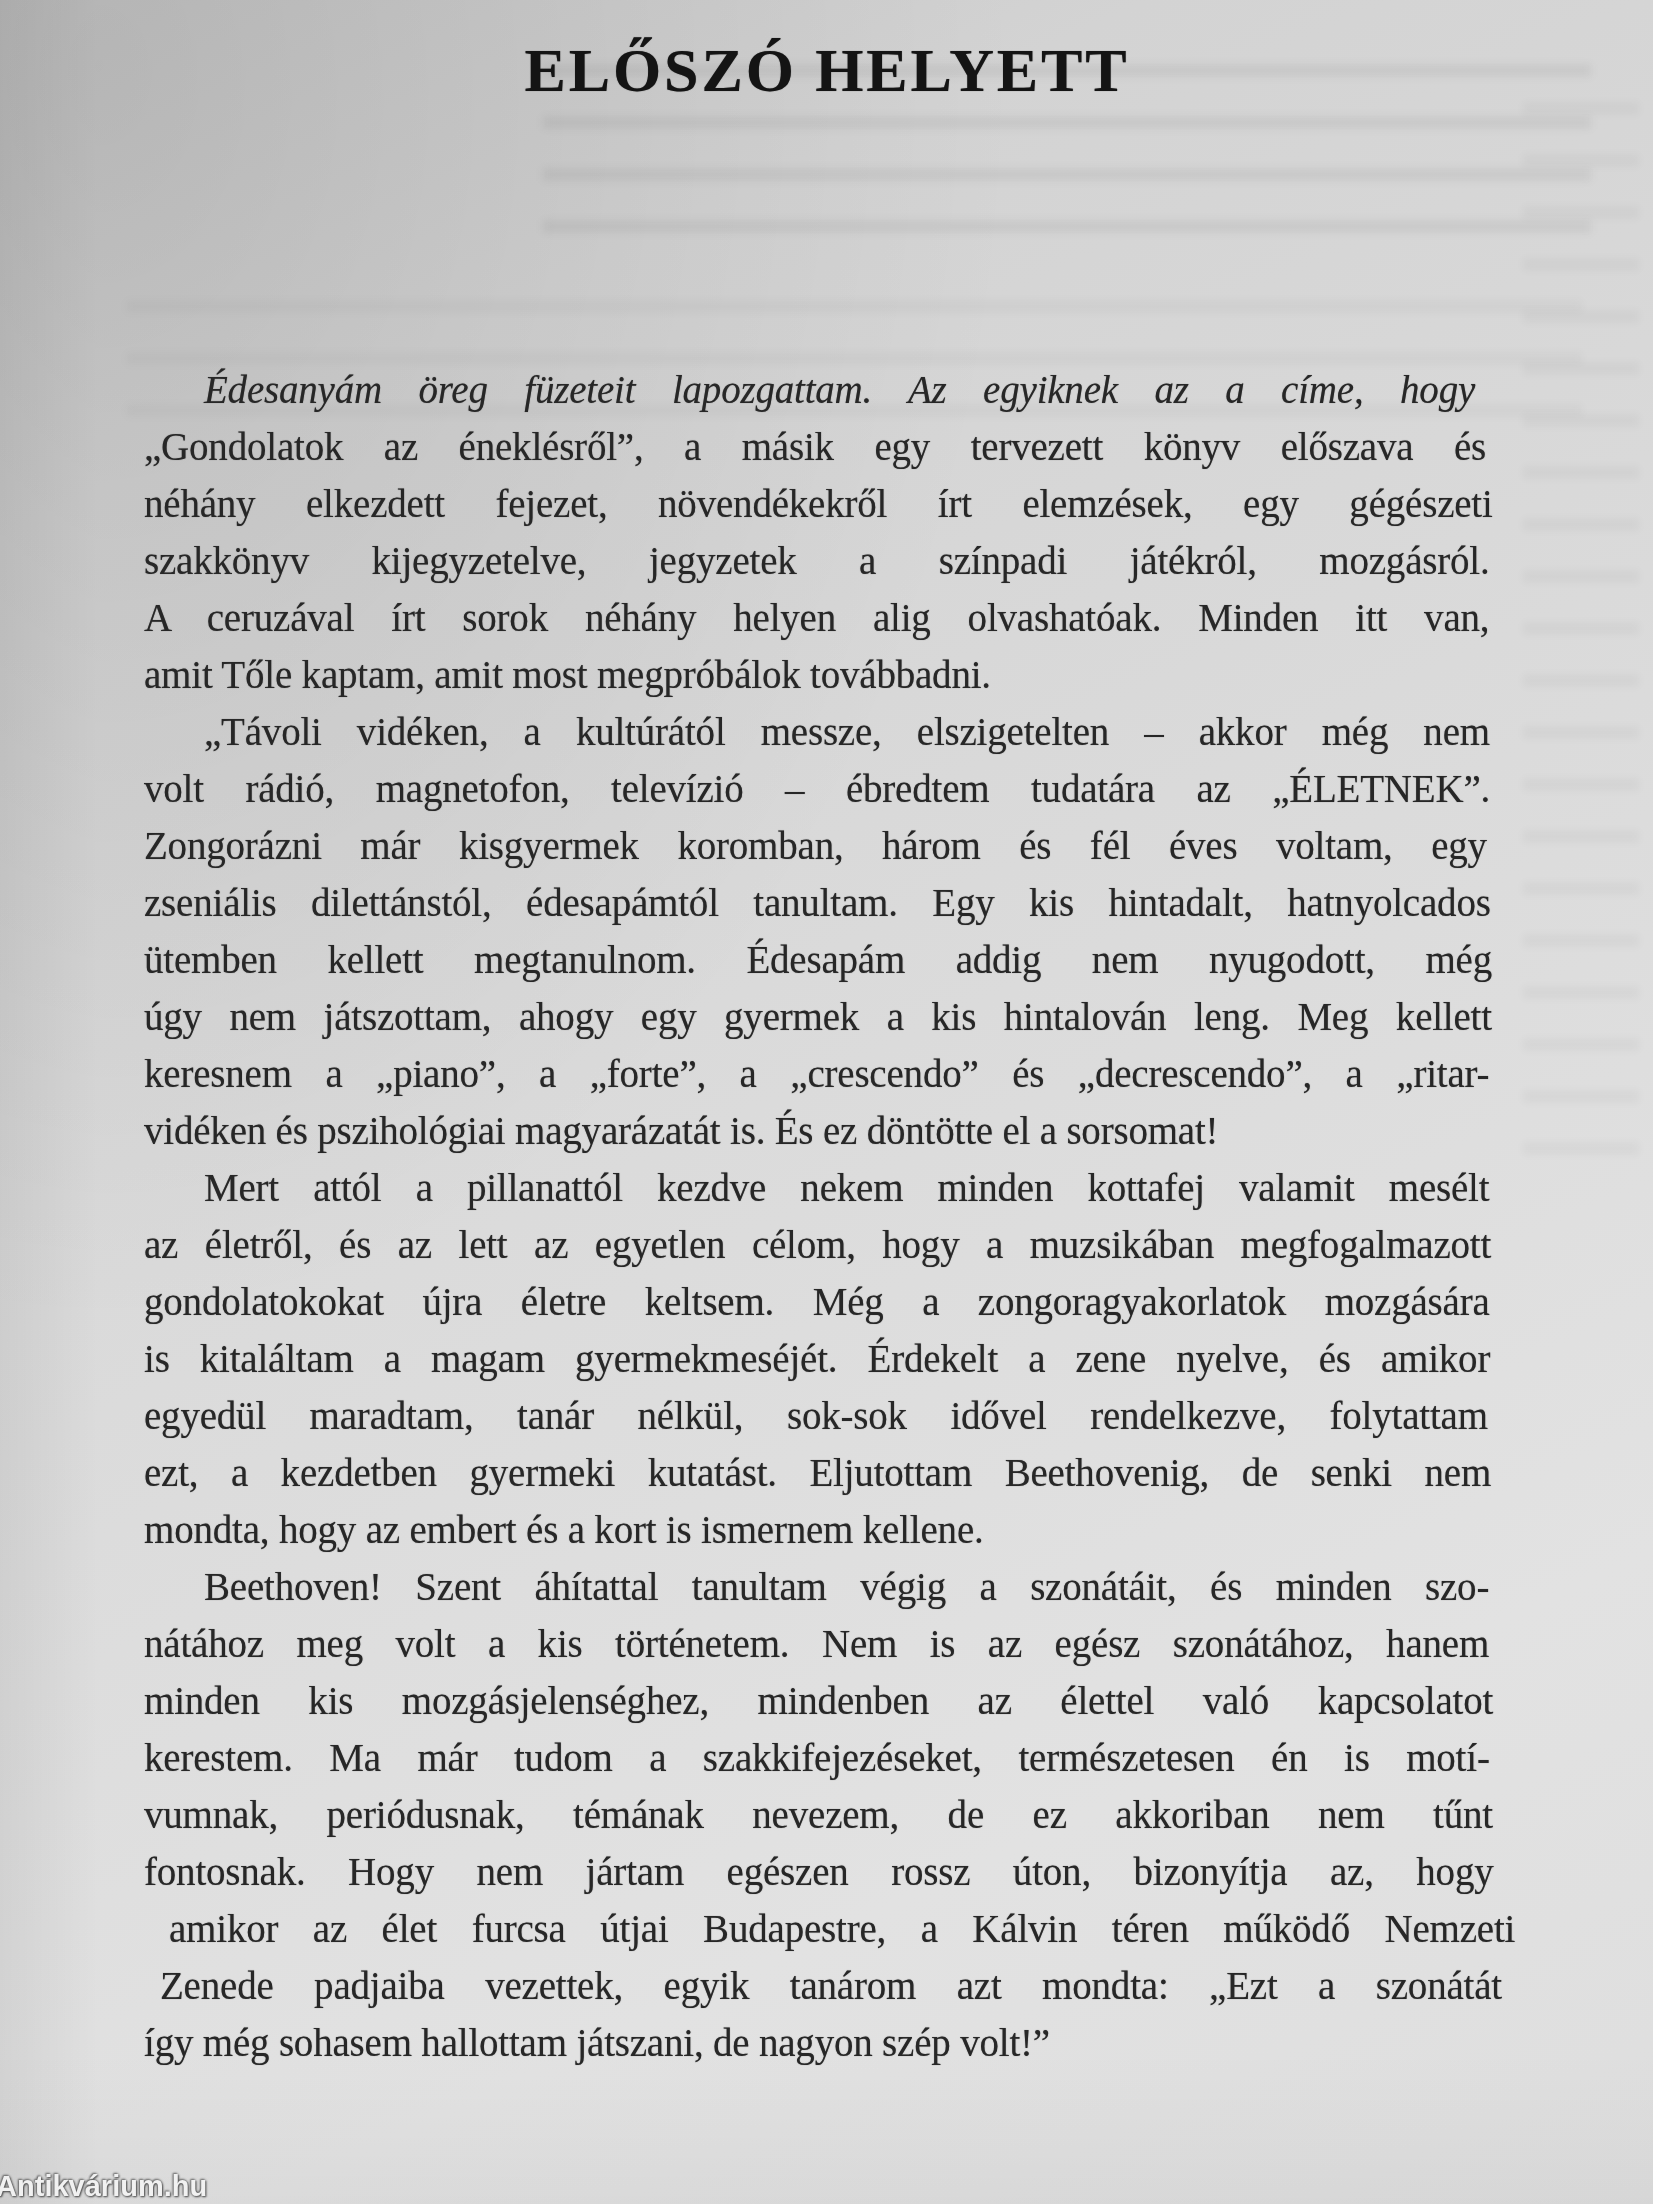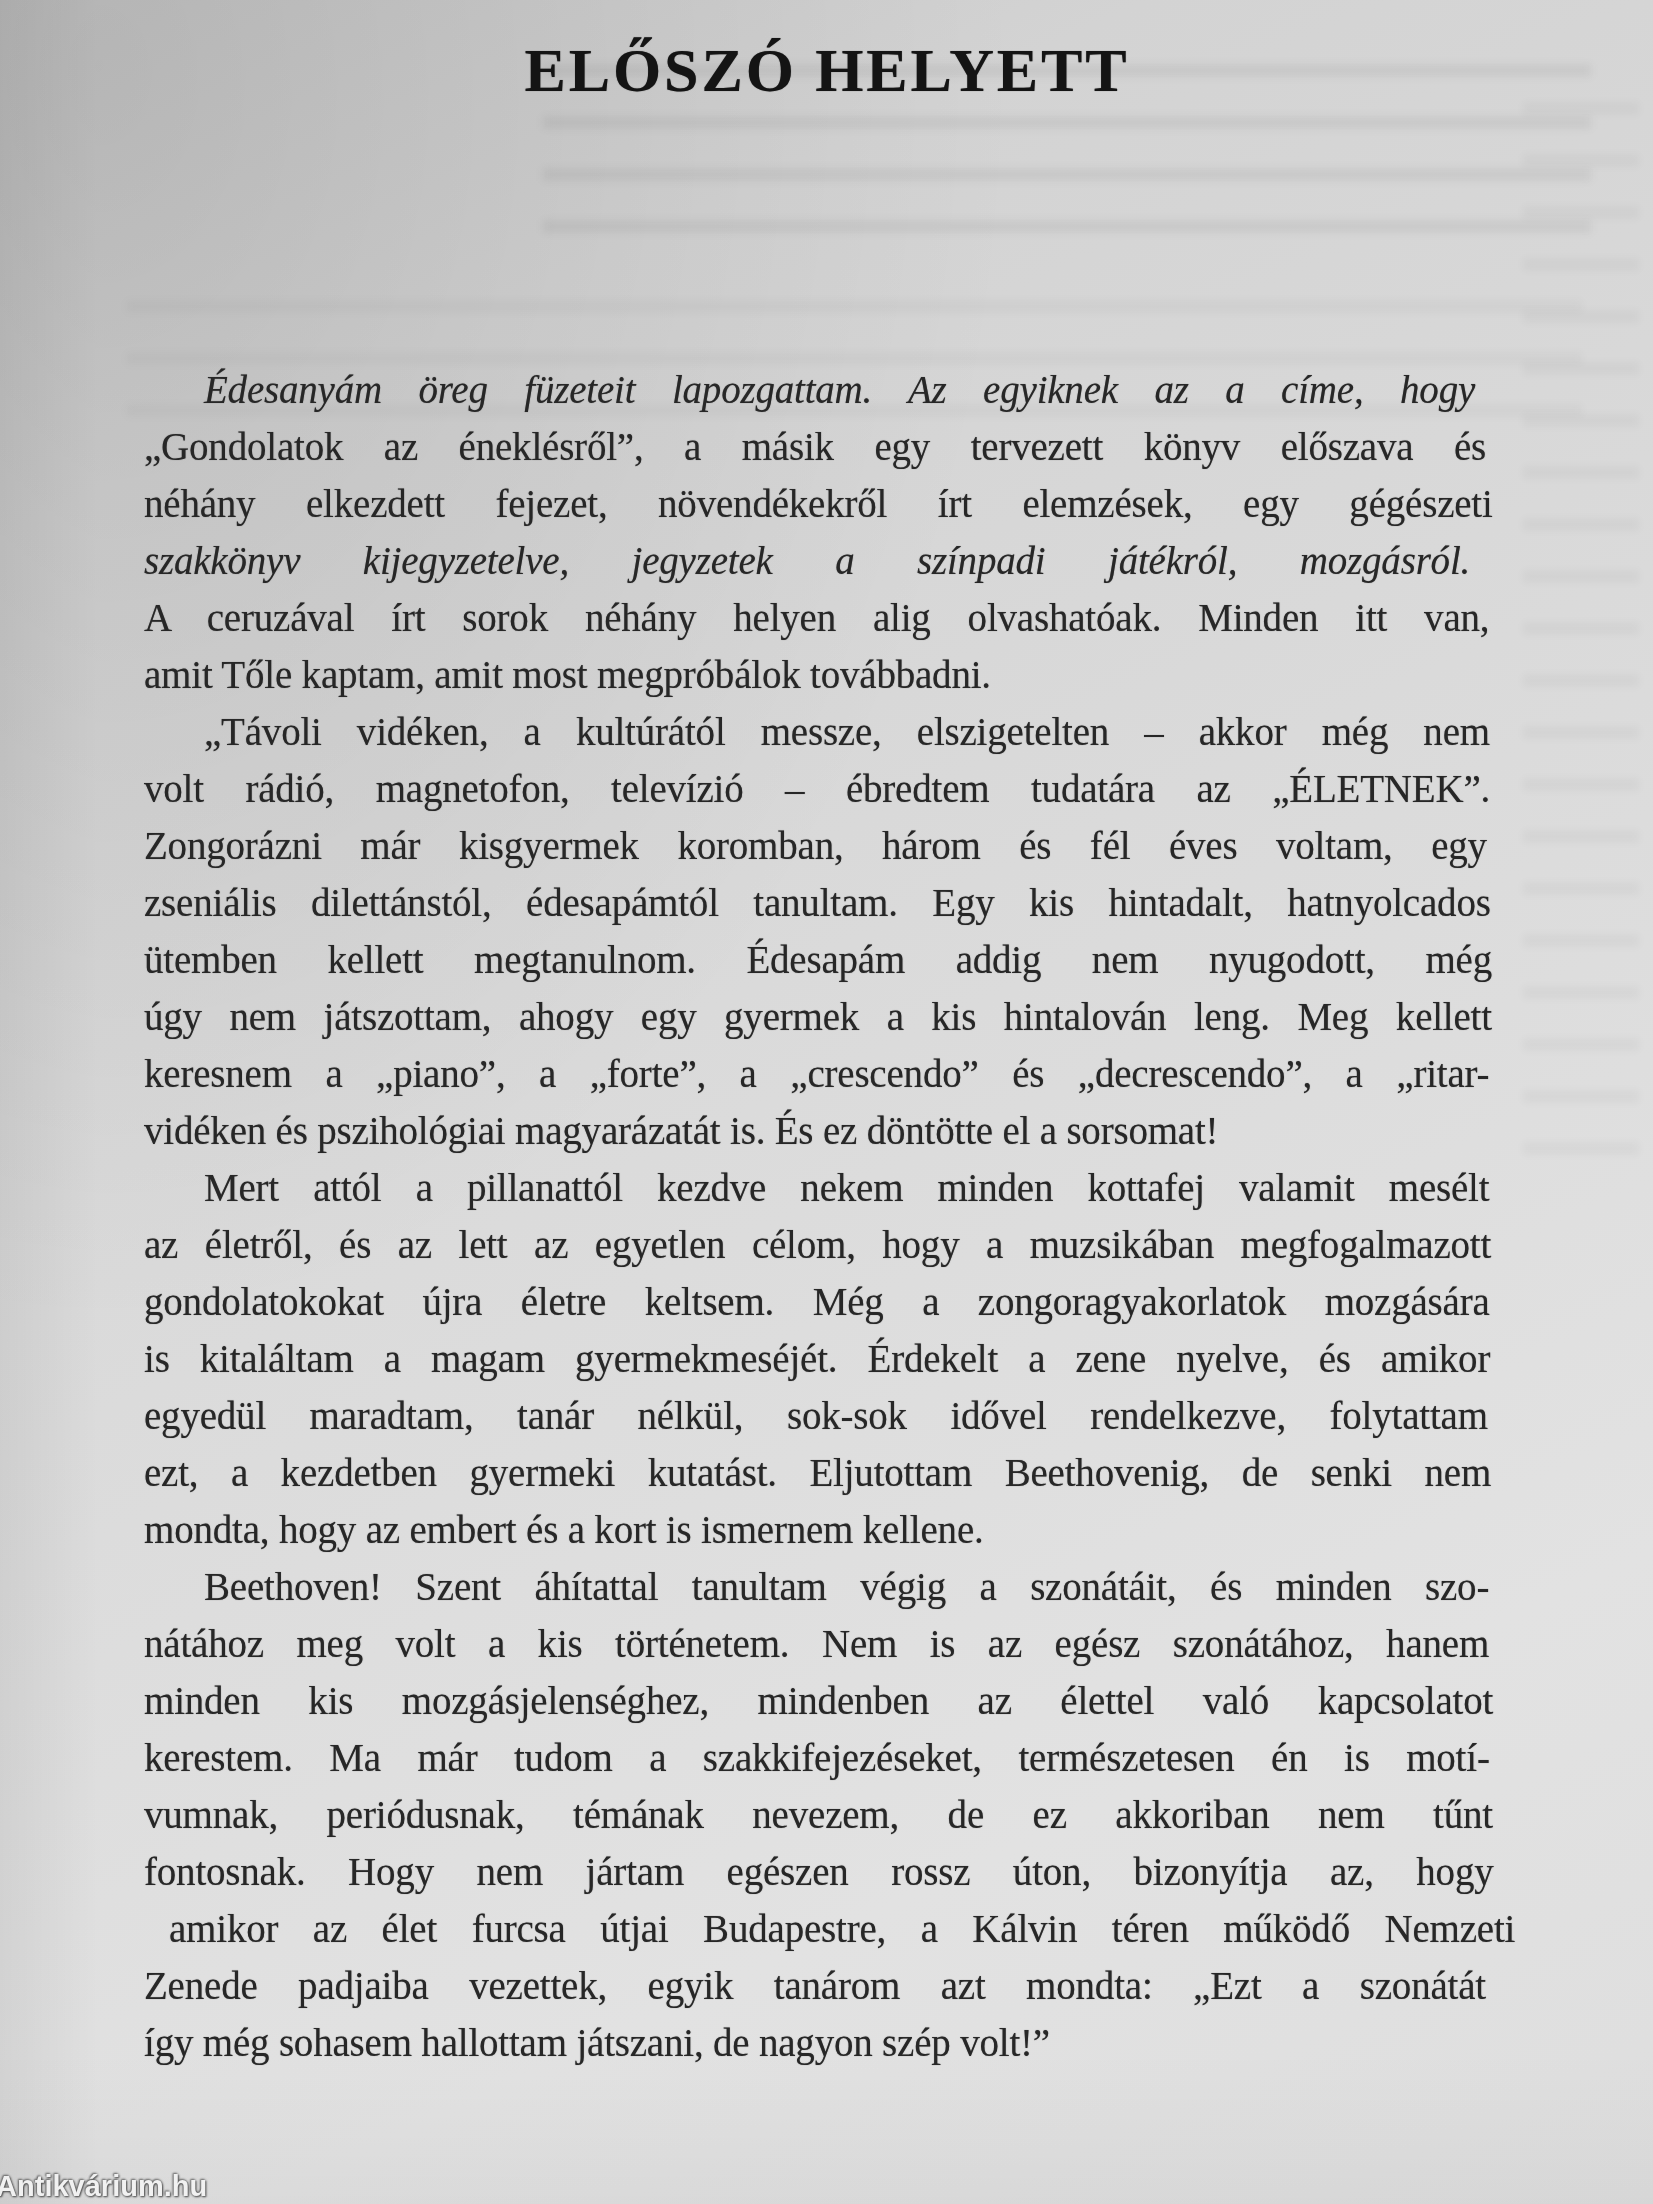--- a/index.html
+++ b/index.html
@@ -58,21 +58,21 @@
   <div class="ghost g1"></div>
   <div class="ghost g2"></div>
   <div class="ghost g3"></div>
 
   <div class="title">ELŐSZÓ HELYETT</div>
 
   <div class="text-block" id="text-block">
       <div class="jline first"><span style="word-spacing: 27px; font-style: italic;">Édesanyám öreg füzeteit lapozgattam. Az egyiknek az a címe, hogy</span></div>
       <div class="jline"><span style="word-spacing: 31px;">„Gondolatok az éneklésről”, a másik egy tervezett könyv előszava és</span></div>
       <div class="jline"><span style="word-spacing: 41px;">néhány elkezdett fejezet, növendékekről írt elemzések, egy gégészeti</span></div>
-      <div class="jline"><span style="word-spacing: 53px; font-style: italic;">szakkönyv kijegyzetelve, jegyzetek a színpadi játékról, mozgásról.</span></div>
+      <div class="jline"><span style="word-spacing: 53px;">szakkönyv kijegyzetelve, jegyzetek a színpadi játékról, mozgásról.</span></div>
       <div class="jline"><span style="word-spacing: 27.4px;">A ceruzával írt sorok néhány helyen alig olvashatóak. Minden itt van,</span></div>
       <div class="jline last"><span style="word-spacing: 0px;">amit Tőle kaptam, amit most megpróbálok továbbadni.</span></div>
       <div class="jline first"><span style="word-spacing: 25.6px;">„Távoli vidéken, a kultúrától messze, elszigetelten – akkor még nem</span></div>
       <div class="jline"><span style="word-spacing: 32px;">volt rádió, magnetofon, televízió – ébredtem tudatára az „ÉLETNEK”.</span></div>
       <div class="jline"><span style="word-spacing: 29px;">Zongorázni már kisgyermek koromban, három és fél éves voltam, egy</span></div>
       <div class="jline"><span style="word-spacing: 25px;">zseniális dilettánstól, édesapámtól tanultam. Egy kis hintadalt, hatnyolcados</span></div>
       <div class="jline"><span style="word-spacing: 41px;">ütemben kellett megtanulnom. Édesapám addig nem nyugodott, még</span></div>
       <div class="jline"><span style="word-spacing: 18px;">úgy nem játszottam, ahogy egy gyermek a kis hintalován leng. Meg kellett</span></div>
       <div class="jline"><span style="word-spacing: 24px;">keresnem a „piano”, a „forte”, a „crescendo” és „decrescendo”, a „ritar-</span></div>
       <div class="jline last"><span style="word-spacing: 0px;">vidéken és pszihológiai magyarázatát is. És ez döntötte el a sorsomat!</span></div>
@@ -83,19 +83,19 @@
       <div class="jline"><span style="word-spacing: 34px;">egyedül maradtam, tanár nélkül, sok-sok idővel rendelkezve, folytattam</span></div>
       <div class="jline"><span style="word-spacing: 23px;">ezt, a kezdetben gyermeki kutatást. Eljutottam Beethovenig, de senki nem</span></div>
       <div class="jline last"><span style="word-spacing: 0px;">mondta, hogy az embert és a kort is ismernem kellene.</span></div>
       <div class="jline first"><span style="word-spacing: 24px;">Beethoven! Szent áhítattal tanultam végig a szonátáit, és minden szo-</span></div>
       <div class="jline"><span style="word-spacing: 23px;">nátához meg volt a kis történetem. Nem is az egész szonátához, hanem</span></div>
       <div class="jline"><span style="word-spacing: 39px;">minden kis mozgásjelenséghez, mindenben az élettel való kapcsolatot</span></div>
       <div class="jline"><span style="word-spacing: 27px;">kerestem. Ma már tudom a szakkifejezéseket, természetesen én is motí-</span></div>
       <div class="jline"><span style="word-spacing: 39px;">vumnak, periódusnak, témának nevezem, de ez akkoriban nem tűnt</span></div>
       <div class="jline"><span style="word-spacing: 33px;">fontosnak. Hogy nem jártam egészen rossz úton, bizonyítja az, hogy</span></div>
       <div class="jline"><span style="word-spacing: 25px; margin-left: 25px;">amikor az élet furcsa útjai Budapestre, a Kálvin téren működő Nemzeti</span></div>
-      <div class="jline"><span style="word-spacing: 31px;">Zenede padjaiba vezettek, egyik tanárom azt mondta: „Ezt a szonátát</span></div>
+      <div class="jline"><span style="word-spacing: 31px; margin-left: 16px;">Zenede padjaiba vezettek, egyik tanárom azt mondta: „Ezt a szonátát</span></div>
       <div class="jline last"><span style="word-spacing: 0px;">így még sohasem hallottam játszani, de nagyon szép volt!”</span></div>
     </div>
 
   <div class="watermark">Antikvárium.hu</div>
 </div>
 
 
 </body></html>

